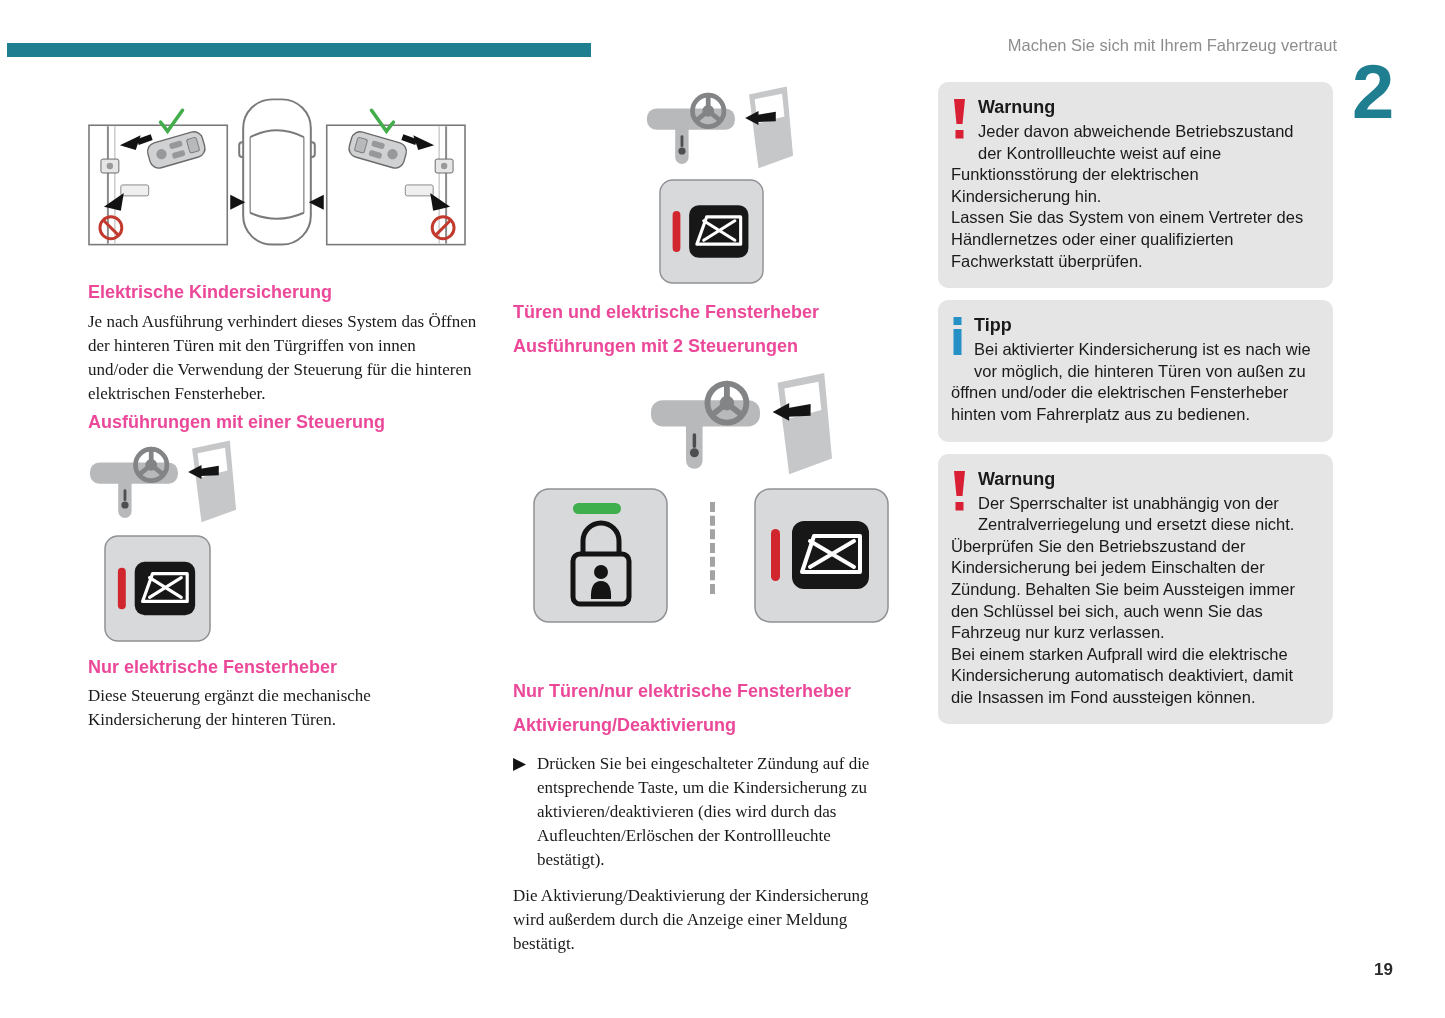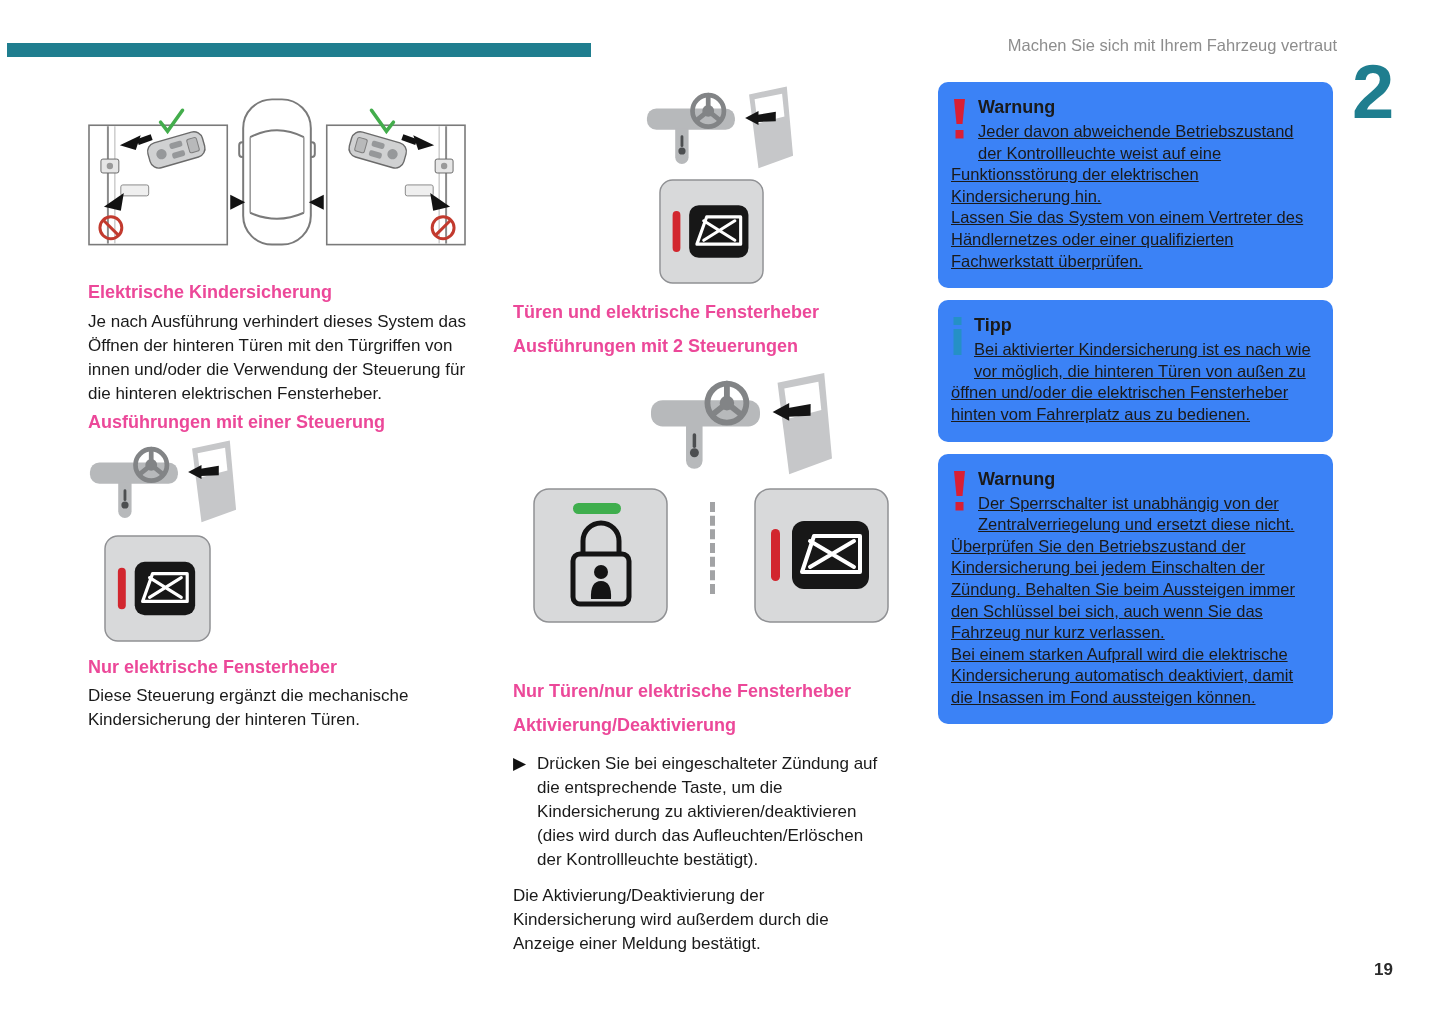--- a/index.html
+++ b/index.html
@@ -12,29 +12,29 @@
   .header-title { position:absolute; top:36px; right:108px; font-size:16.5px; color:#8d8d8d; }
   .chapter-num { position:absolute; top:54px; left:1352px; font-size:76px; font-weight:bold; color:#1f7e8f; line-height:1; }
   .page-number { position:absolute; top:960px; right:52px; font-size:17px; font-weight:bold; color:#2b2b2b; }
 
   .col { position:absolute; }
   .col-left  { left:88px;  top:95px;  width:390px; }
   .col-mid   { left:513px; top:85px;  width:392px; }
   .col-right { left:938px; top:82px;  width:395px; }
 
   .sect-heading { font-size:18px; font-weight:bold; line-height:21px; color:#ec4899; }
-  .body-text { font-size:17px; line-height:24px; color:#1a1a1a; }
+  .body-text { font-size:17px; line-height:24px; color:#1a1a1a;font-family:Liberation Serif, serif; }
 
   .note-box {
-    background:#3b82f6; border-radius:10px; padding:13px 16px 16px 13px;
+    background:#e5e5e5; border-radius:10px; padding:13px 16px 16px 13px;
     margin-bottom:12px; overflow:hidden;
   }
   .note-icon { float:left; margin:2px 10px 3px 0; }
   .note-title { font-size:18px; font-weight:bold; line-height:24px; margin-bottom:2px; }
-  .note-text { font-size:16.5px; line-height:21.6px;text-decoration:underline; }
+  .note-text { font-size:16.5px; line-height:21.6px; }
 
   .bullet-item { display:flex; align-items:flex-start; }
   .bullet-arrow { font-size:17px; line-height:24px; margin-right:11px; color:#111; }
 
   .buttons-row { display:flex; align-items:flex-start; }
   .dashed-divider { width:0; height:92px; border-left:5px dashed #a2a3a5; margin:14px 39px 0 42px; }
 </style>
 </head>
 <body>
 

